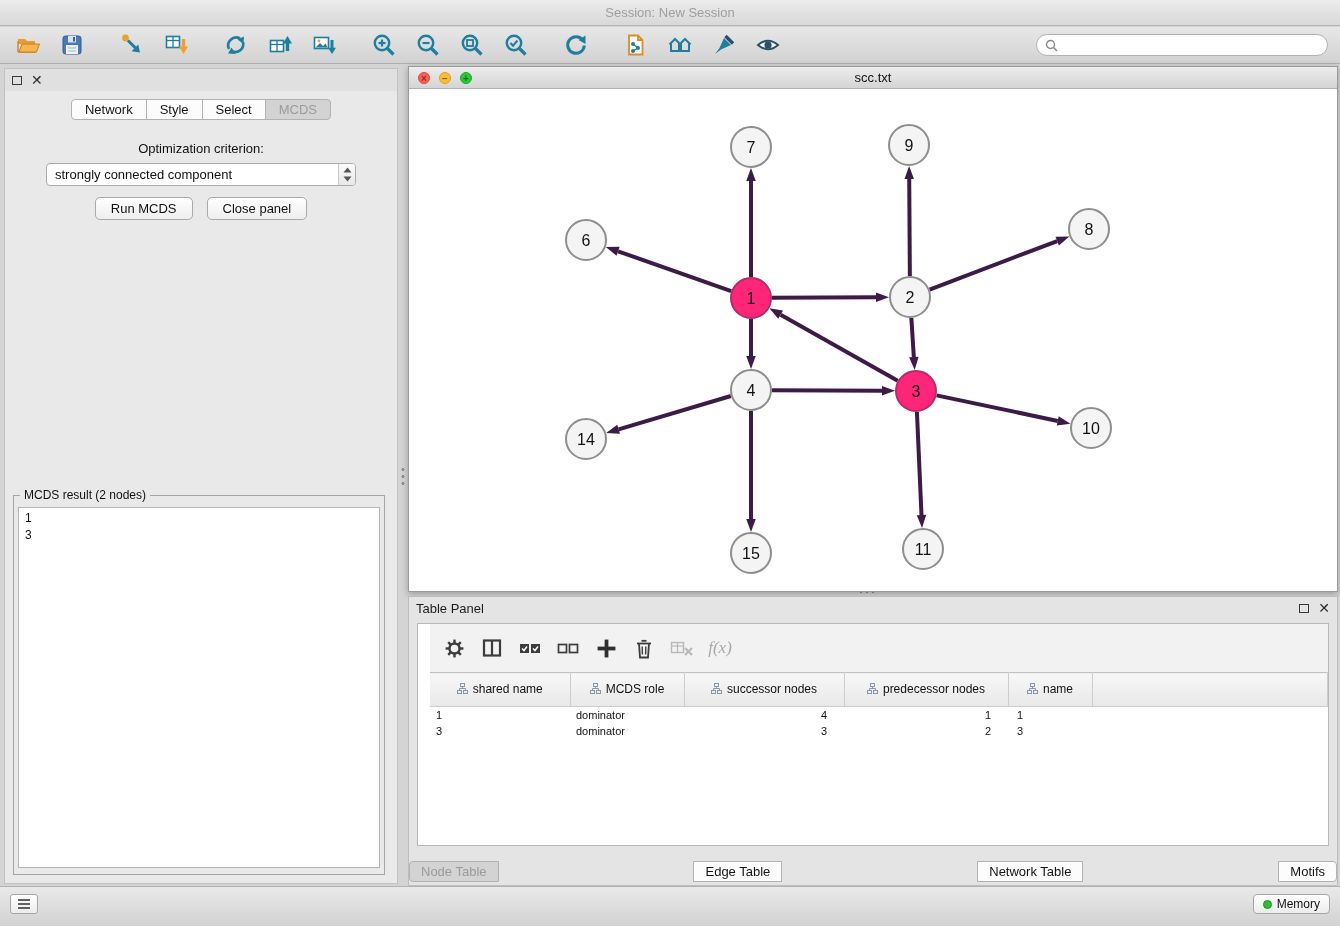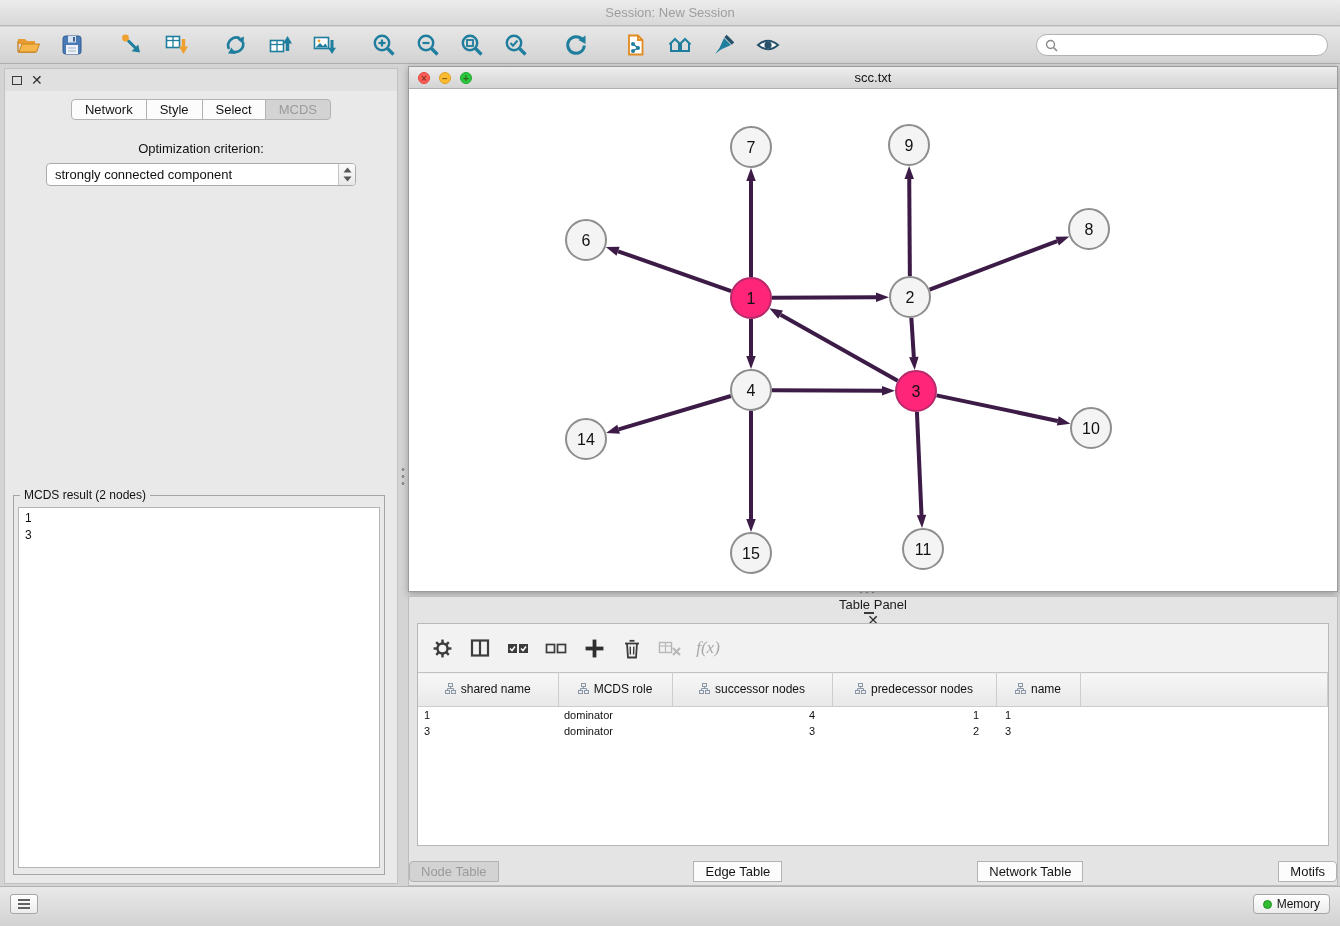--- a/index.html
+++ b/index.html
@@ -51,21 +51,21 @@
   .tl{width:12px;height:12px;border-radius:50%;font-size:10px;line-height:11px;text-align:center;color:rgba(60,30,0,.6);font-weight:bold;}
   .tl.red{background:#ff5d55;border:1px solid #e0443e;}
   .tl.yellow{background:#fdbc2f;border:1px solid #dfa023;}
   .tl.green{background:#2ac83e;border:1px solid #1ea82f;}
   .net-canvas{position:absolute;left:0;top:22px;right:0;bottom:0;background:#fff;}
   .net-canvas svg{display:block;}
   .net-canvas text{font-family:"Liberation Sans","DejaVu Sans",sans-serif;}
 
   
   .table-panel{position:absolute;left:408px;top:596px;width:930px;height:290px;background:#e4e4e4;border:1px solid #bdbdbd;}
-  .tp-content{position:absolute;left:8px;right:8px;top:26px;height:223px;background:#fff;border:1px solid #b8b8b8;overflow:hidden;}
+  .tp-content{position:absolute;left:8px;right:8px;top:26px;height:223px;background:#fff;border:1px solid #b8b8b8;overflow:hidden;padding-left:12px;}
   .tp-toolbar{height:48px;display:flex;align-items:center;gap:10px;padding-left:10px;background:#f2f2f2;}
   .tpi{width:28px;height:26px;display:flex;align-items:center;justify-content:center;}
   .fx{font-family:"Liberation Serif","DejaVu Serif",serif;font-style:italic;font-size:17px;color:#a8a8a8;}
   table.node-table{width:100%;border-collapse:collapse;table-layout:fixed;font-size:11px;}
   .node-table thead th{height:34px;background:linear-gradient(#f7f7f7,#e8e8e8);border:1px solid #cdcdcd;border-top:1px solid #c2c2c2;font-weight:normal;font-size:12px;text-align:center;overflow:hidden;white-space:nowrap;}
   .node-table thead th:first-child{border-left:none;}
   .node-table thead th .hdr-inner{display:inline-flex;align-items:center;gap:5px;}
   .node-table tbody td{height:16px;padding:0 6px;white-space:nowrap;overflow:hidden;}
   .node-table tbody td:nth-child(3),.node-table tbody td:nth-child(4){text-align:right;padding-right:17px;}
   .node-table tbody td:nth-child(5){padding-left:9px;}
@@ -254,20 +254,24 @@
   <div class="select">
     <span class="sel-text">strongly connected component</span>
     <span class="stepper">
       <svg width="9" height="15" viewBox="0 0 9 15">
         <polygon points="4.5,0.5 8.5,5.5 0.5,5.5" fill="#555"></polygon>
         <polygon points="4.5,14.5 8.5,9.5 0.5,9.5" fill="#555"></polygon>
       </svg>
     </span>
   </div>
 
+  <div class="btn-row">
+    <button class="mac-btn">Run MCDS</button>
+    <button class="mac-btn">Close panel</button>
+  </div>
 
   <div class="groupbox">
     <span class="gb-label">MCDS result (2 nodes)</span>
     <div class="result-area">
         <div>1</div>
         <div>3</div>
       </div>
   </div>
 </div>
 
@@ -385,21 +389,21 @@
         </g>
         <g>
           <circle cx="514" cy="460" r="20" fill="#f4f4f4" stroke="#8e8e8e" stroke-width="2"></circle>
           <text x="514" y="465.5" text-anchor="middle" font-size="16" fill="#111111">11</text>
         </g>
       </svg>
   </div>
 </div>
 
 <div class="table-panel">
-  <div class="panel-header" style="background:#e4e4e4;flex-direction:column;">
+  <div class="panel-header" style="background:#e4e4e4;">
     <span class="ph-title">Table Panel</span>
     <span class="mini-float"></span>
     <span class="mini-close">✕</span>
   </div>
 
   <div class="tp-content">
     <div class="tp-toolbar">
       <div class="tpi">
         <svg width="21" height="21" viewBox="0 0 20 20">
           <g stroke="#3c3c3c" stroke-width="2.3">

